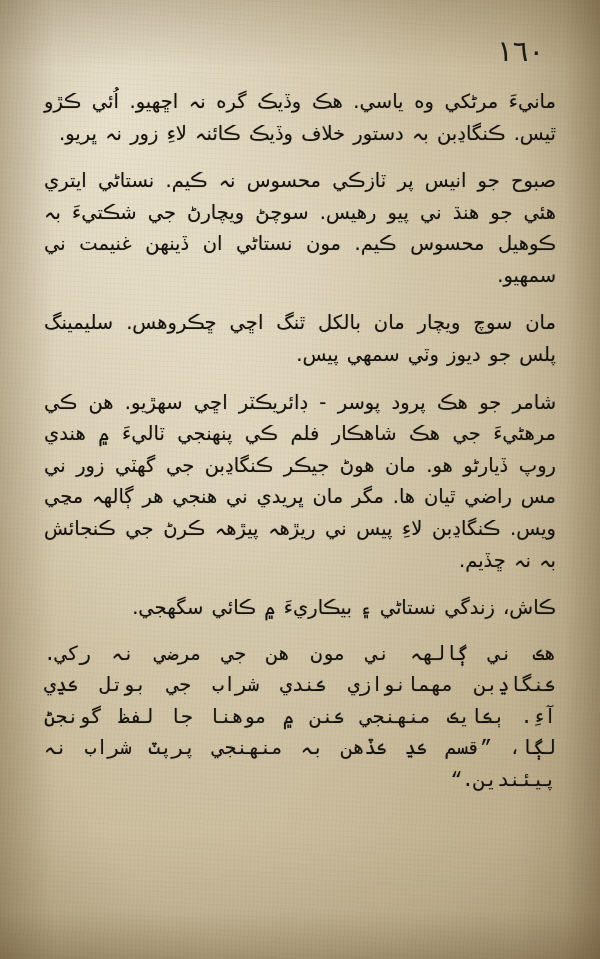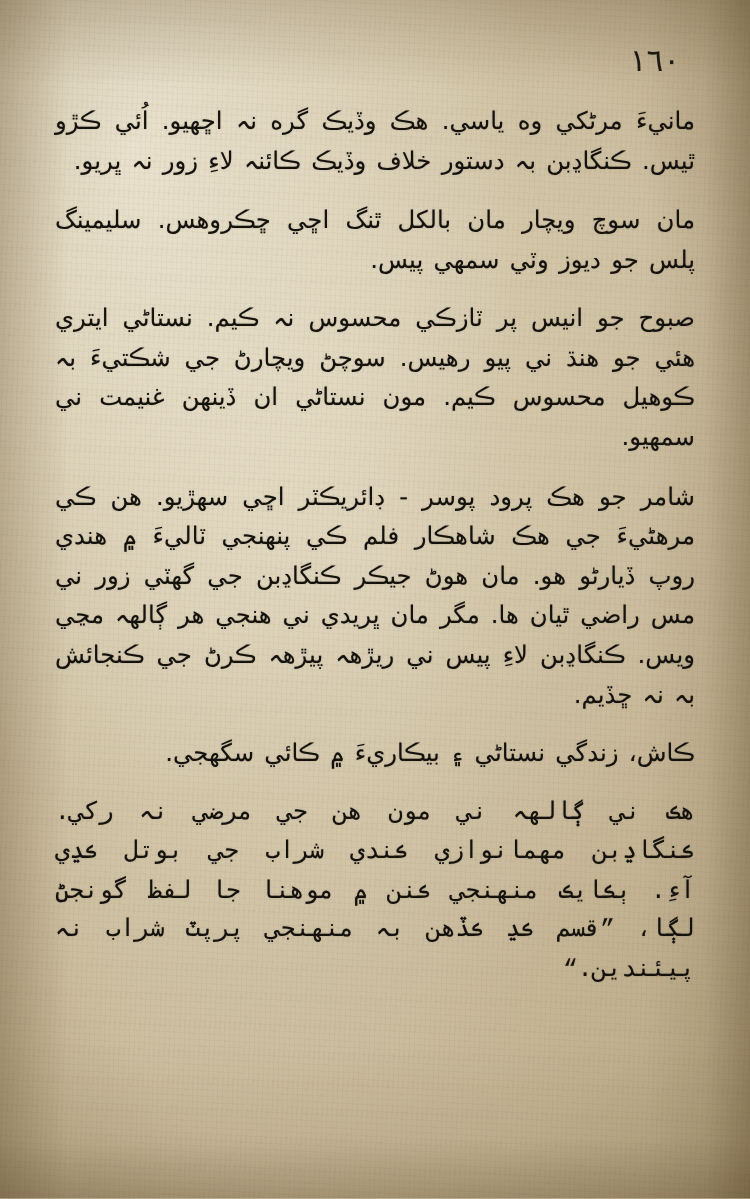--- a/index.html
+++ b/index.html
@@ -50,21 +50,21 @@
   }
   .content {
     position: relative;
     z-index: 3;
     padding: 26px 44px 20px 44px;
   }
   .page-number {
     text-align: left;
     direction: rtl;
     font-family: "DejaVu Sans", sans-serif;
-    font-size: 25px;
+    font-size: 29px;
     color: #1d1a14;
     letter-spacing: 1px;
     margin: 8px 12px 18px 0;
     padding-left: 18px;
     text-align: right;
   }
   .page-number-inner {
     display: inline-block;
   }
   .body-text {
@@ -97,21 +97,21 @@
   <div class="edge-shade"></div>
 
   <div class="content">
 
     <div class="page-number">
       <span class="page-number-inner">١٦٠</span>
     </div>
 
     <div class="body-text">
       <p class="para ink">مانيءَ مرڻكي وه ياسي. هڪ وڏيڪ گره نہ اڇهيو. اُئي ڪڙو ٿيس. ڪنگاڍبن بہ دستور خلاف وڏيڪ ڪائنہ لاءِ زور نہ ڀريو.</p>
+      <p class="para ink">صبوح جو انيس پر ٽازڪي محسوس نہ ڪيم. نستاڻي ايتري هئي جو هنڌ ني پيو رهيس. سوچڻ ويچارڻ جي شڪتيءَ بہ ڪوهيل محسوس ڪيم. مون نستاڻي ان ڏينهن غنيمت ني سمهيو.</p>
       <p class="para ink">مان سوچ ويچار مان بالكل ٿنگ اڇي ڇڪروهس. سليمينگ پلس جو ديوز وٽي سمهي پيس.</p>
-      <p class="para ink">صبوح جو انيس پر ٽازڪي محسوس نہ ڪيم. نستاڻي ايتري هئي جو هنڌ ني پيو رهيس. سوچڻ ويچارڻ جي شڪتيءَ بہ ڪوهيل محسوس ڪيم. مون نستاڻي ان ڏينهن غنيمت ني سمهيو.</p>
       <p class="para ink">شامر جو هڪ پرود پوسر - ڊائريڪٽر اڇي سهڙيو. هن ڪي مرهڻيءَ جي هڪ شاهڪار فلم ڪي پنهنجي ٽاليءَ ۾ هندي روپ ڏيارڻو هو. مان هوڻ جيڪر ڪنگاڍبن جي گهٽي زور ني مس راضي ٿيان ها. مگر مان ڀريدي ني هنجي هر ڳالهہ مڃي ويس. ڪنگاڍبن لاءِ پيس ني ريڙهہ پيڙهہ ڪرڻ جي ڪنجائش بہ نہ ڇڏيم.</p>
       <p class="para ink">ڪاش، زندگي نستاڻي ۽ بيڪاريءَ ۾ ڪائي سگهجي.</p>
       <p class="para ink">هڪ ني ڳالهہ ني مون هن جي مرضي نہ رکي. ڪنگاڍبن مهمانوازي ڪندي شراب جي بوتل ڪڍي آءِ. ٻڪايڪ منهنجي ڪنن ۾ موهنا جا لفظ گونجڻ لڳا، ”قسم ڪڍ ڪڏهن بہ منهنجي پرپٽ شراب نہ پيئندين.“</p>
     </div>
 
   </div>
 </div>
 
 </body></html>

